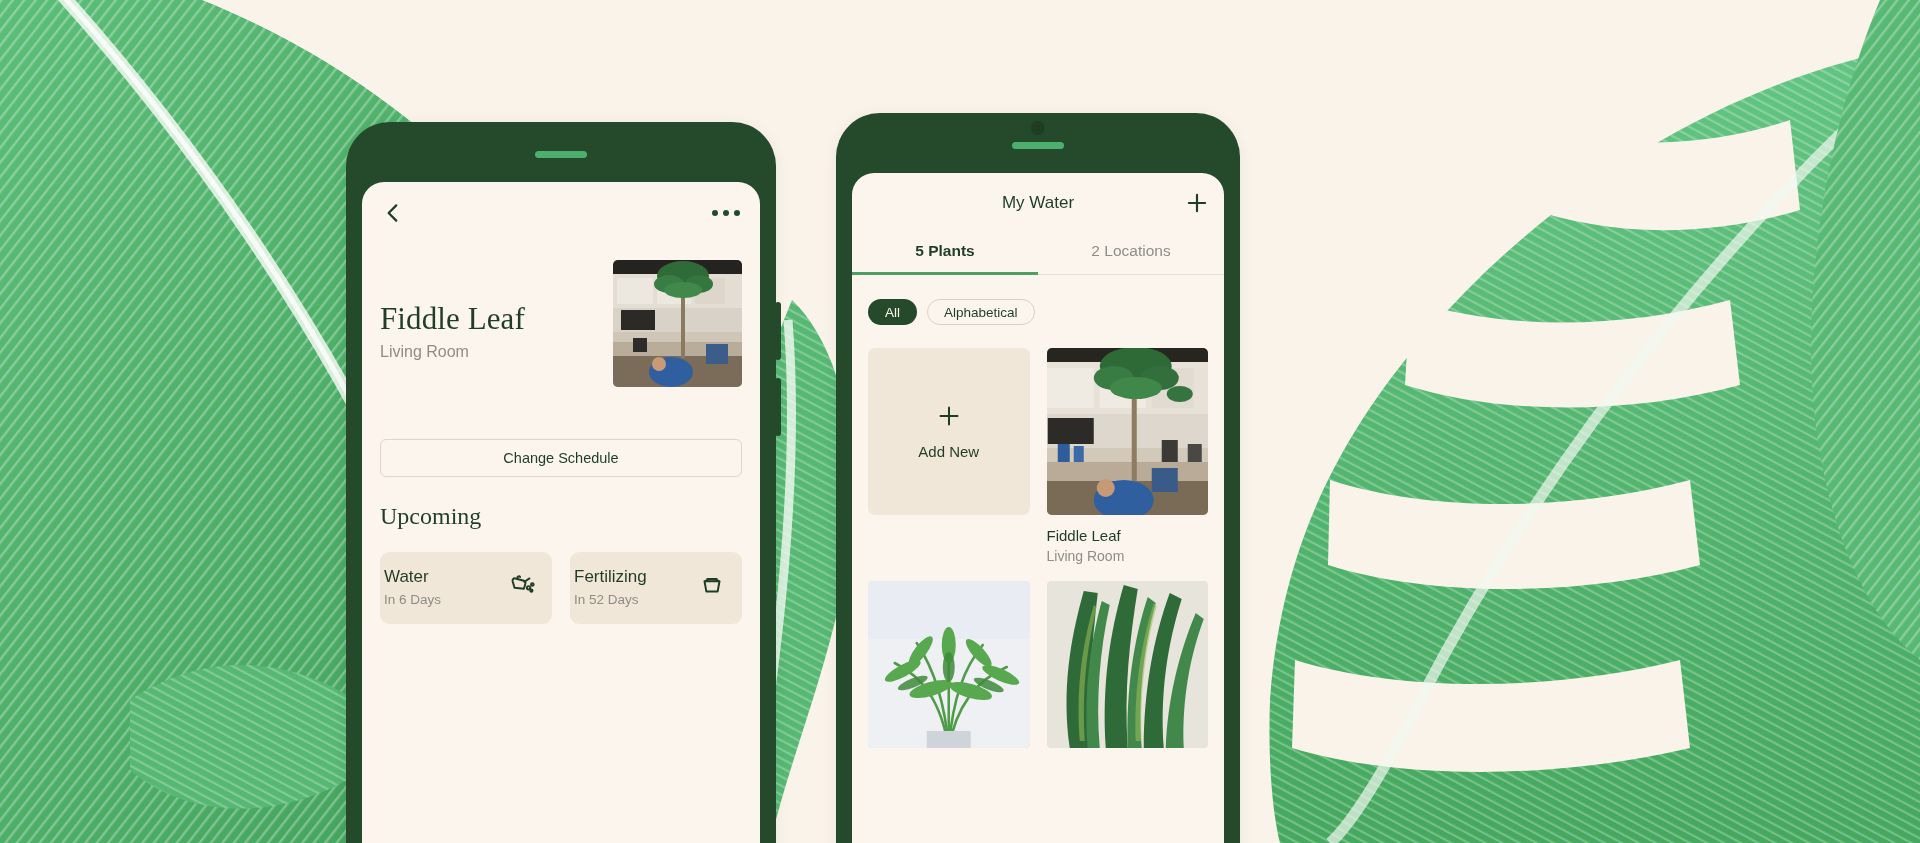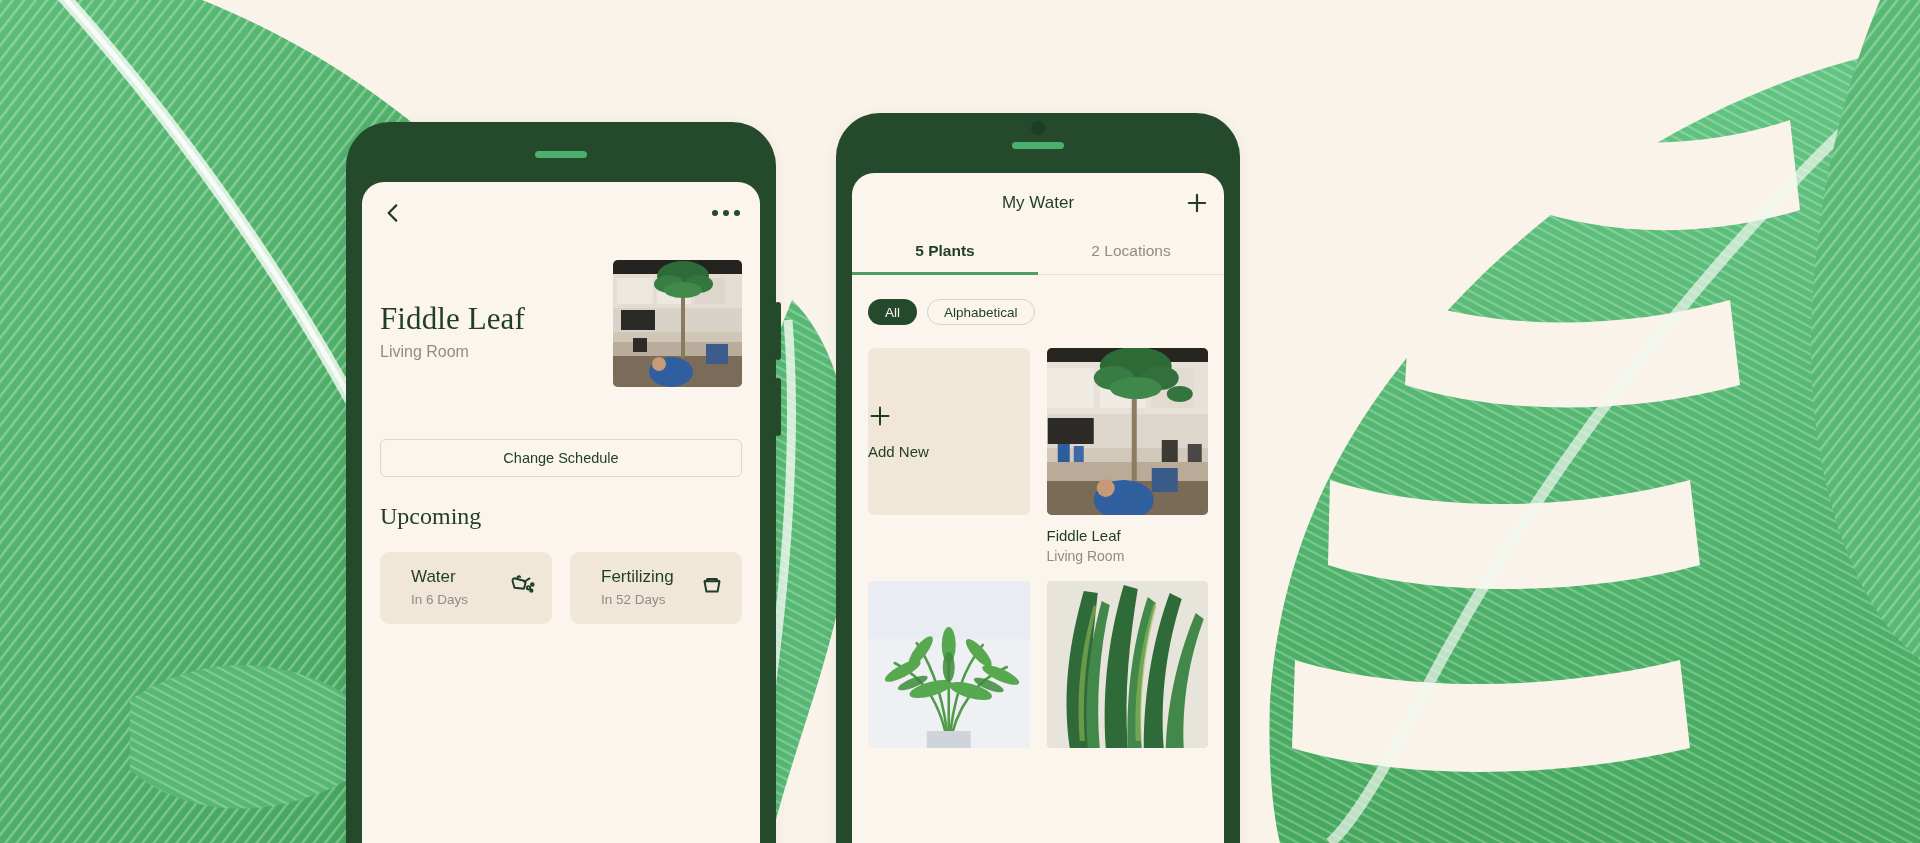--- a/index.html
+++ b/index.html
@@ -93,21 +93,21 @@
   }
 
   .section-title {
     font-family: "Liberation Serif", serif;
     font-size: 24px; color: #1f3d27; padding: 26px 18px 0 18px;
   }
 
   .care-row { display: flex; gap: 18px; padding: 22px 18px 0 18px; }
   .care-card {
     flex: 1; background: #f1e7d8; border-radius: 9px;
-    padding: 15px 15px 17px 31px;
+    padding: 15px 15px 17px 4px;
     display: flex; align-items: center; justify-content: space-between;
     min-height: 72px; cursor: pointer;
   }
   .care-label { font-size: 17px; color: #1f3d27; }
   .care-when { font-size: 13.5px; color: #8e8d86; margin-top: 5px; }
   .care-icon { width: 30px; height: 30px; flex: 0 0 auto; }
 
   
   .rtop {
     height: 60px; display: flex; align-items: center;
@@ -138,21 +138,21 @@
   }
   .chip.solid { background: #24492b; color: #fbf5ee; }
   .chip.ghost { border-color: #d9d1c3; color: #1f3d27; background: transparent; }
 
   .grid {
     display: grid; grid-template-columns: 1fr 1fr;
     gap: 17px; padding: 23px 16px 0 16px;
   }
   .addcard {
     background: #f1e7d8; border-radius: 7px; height: 167px;
-    display: flex; flex-direction: column; 
+    display: flex; flex-direction: column; align-items: center;
     justify-content: center; gap: 11px; cursor: pointer;
   }
   .addcard .lbl { font-size: 15px; color: #1f3d27; }
 
   .pcard { cursor: pointer; }
   .pthumb {
     height: 167px; border-radius: 5px; overflow: hidden; background: #cfc7bb;
   }
   .pthumb svg { display: block; width: 100%; height: 100%; }
   .pname { font-size: 15px; color: #1f3d27; margin-top: 12px; }

